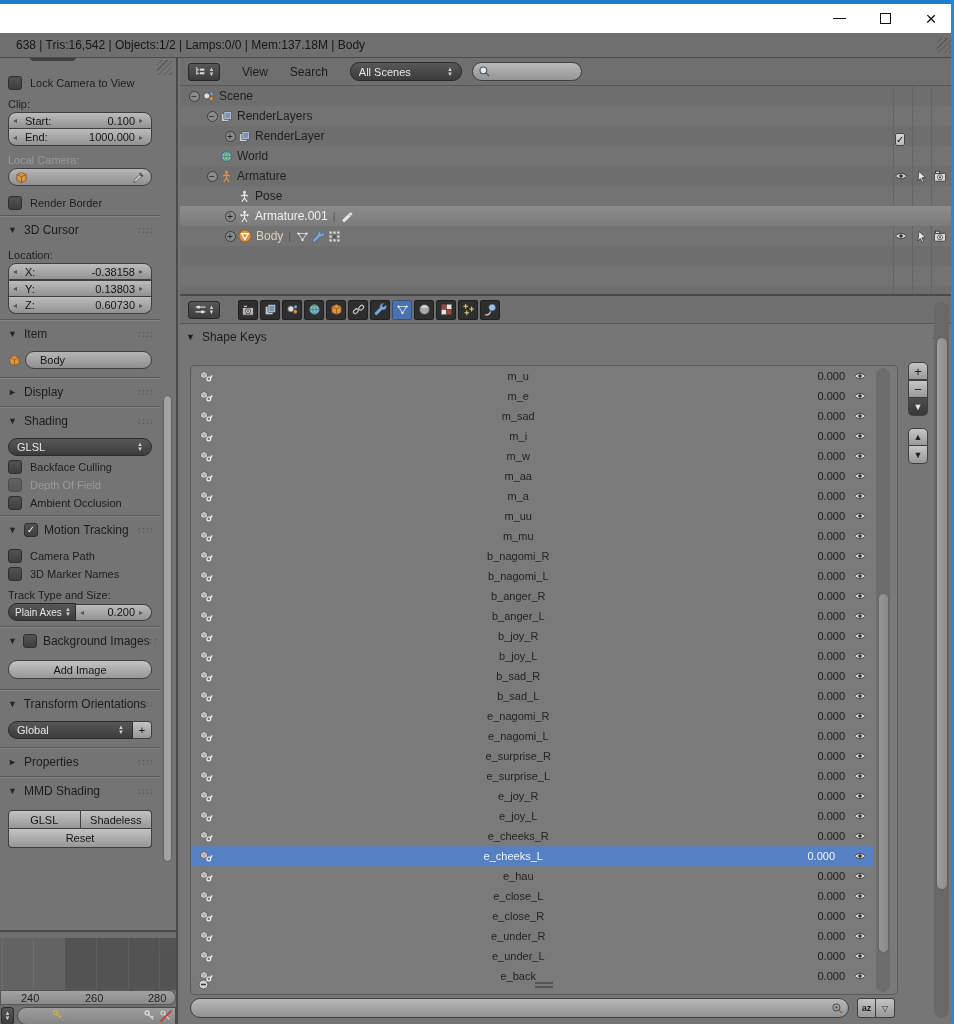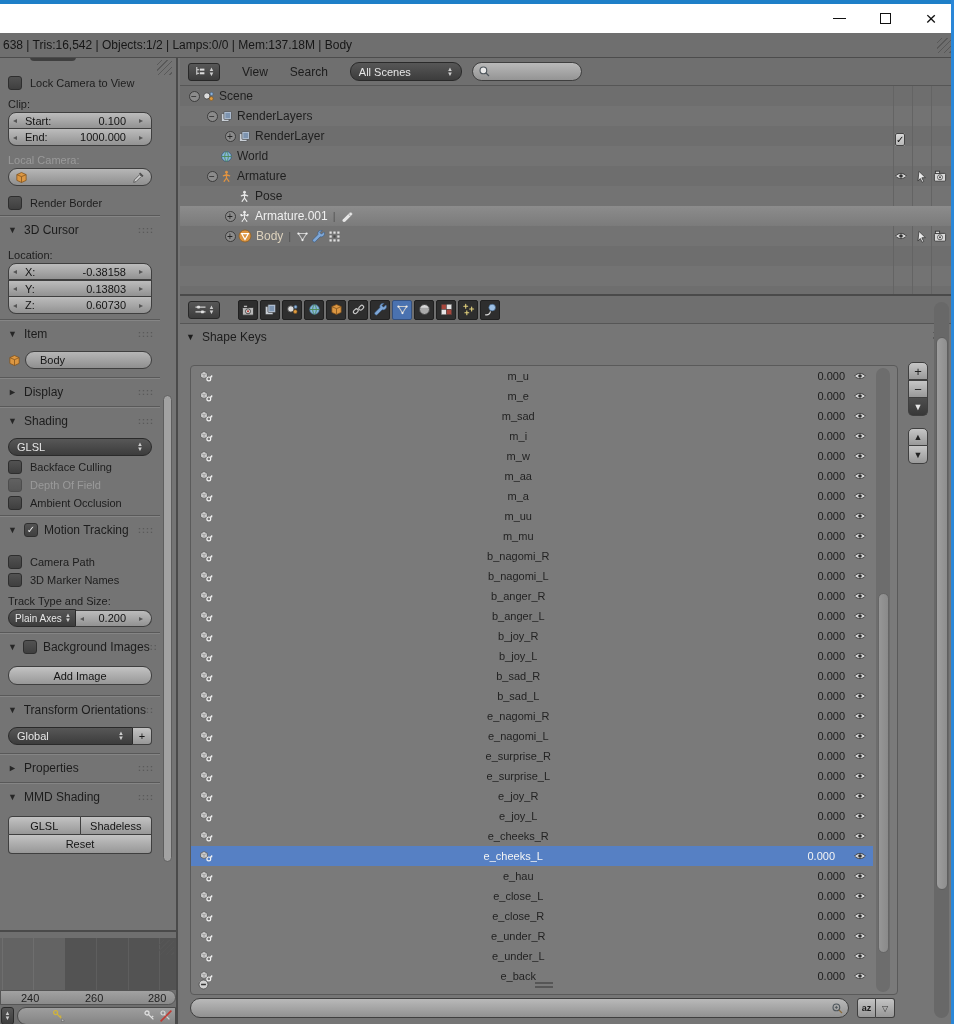--- a/index.html
+++ b/index.html
@@ -6,40 +6,40 @@
   *{box-sizing:border-box;font-family:"Liberation Sans","DejaVu Sans",sans-serif;}
   .win{position:relative;width:954px;height:1024px;background:#757575;overflow:hidden;}
   .accent-top{position:absolute;left:0;top:0;width:954px;height:4px;background:#1e7fc8;z-index:60;}
   .accent-right{position:absolute;right:0;top:0;width:3px;height:1024px;background:#2a87d8;z-index:60;}
   .titlebar{position:absolute;left:0;top:4px;width:954px;height:29px;background:#ffffff;display:flex;align-items:center;justify-content:flex-end;z-index:50;}
   .tbtn{width:46px;height:29px;display:flex;align-items:center;justify-content:center;color:#111;}
   .tbtn .minglyph{width:13px;height:0;border-top:1.6px solid #111;display:block;}
   .tbtn .maxglyph{width:11px;height:11px;border:1.4px solid #111;display:block;}
   .tbtn .xglyph{font-size:19px;line-height:19px;}
   .infobar{position:absolute;left:0;top:33px;width:954px;height:25px;background:#6f6f6f;border-bottom:1px solid #4c4c4c;display:flex;align-items:center;z-index:40;}
-  .infobar .itext{font-size:12px;color:#161616;padding-left:3px;white-space:nowrap;}
+  .infobar .itext{font-size:12px;color:#161616;padding-left:16px;white-space:nowrap;}
   .cornerdiag{position:absolute;width:15px;height:15px;background:repeating-linear-gradient(135deg,transparent 0 3px,#565656 3px 4px);opacity:.9;}
   
   .sidebar{position:absolute;left:0;top:58px;width:178px;height:872px;background:#747474;border-right:2px solid #4a4a4a;overflow:hidden;}
   .sb-in{position:absolute;left:0;top:0;width:160px;}
   .sliver{position:absolute;left:30px;top:-4px;width:46px;height:7px;background:#3f3f3f;border-radius:0 0 4px 4px;}
   .phead{display:flex;align-items:center;height:18px;font-size:12px;color:#1c1c1c;margin:3px 6px 2px 8px;}
   .phead .tri{font-size:9px;margin-right:6px;color:#262626;width:10px;}
   .phead .grip{margin-left:auto;color:#5a5a5a;font-size:9px;letter-spacing:1px;font-weight:bold;}
   .sep{border-top:1px solid #595959;border-bottom:1px solid #858585;margin:5px 0 4px 0;}
   .lbl{font-size:11px;color:#1d1d1d;}
   .lbl.dim{color:#9a9a9a;}
   .srow{display:flex;align-items:center;margin:4px 8px;}
   .checkbox{width:14px;height:14px;background:linear-gradient(#525252,#3f3f3f);border:1px solid #2e2e2e;border-radius:3px;margin-right:8px;flex:none;display:flex;align-items:center;justify-content:center;color:#e8e8e8;font-size:10px;line-height:10px;}
   .checkbox.dis{opacity:.55;}
   .slidergrp{margin:0 8px;}
   .slider{height:17px;background:linear-gradient(#bcbcbc,#929292);border:1px solid #3f3f3f;display:flex;align-items:center;padding:0 4px;font-size:11px;color:#141414;}
   .slider .sarr{color:#555;font-size:8px;width:8px;flex:none;}
   .slider .sl{margin-left:4px;}
-  .slider .sv{margin-left:auto;margin-right:13px;}
+  .slider .sv{margin-left:auto;margin-right:4px;}
   .slidergrp .slider:first-child{border-radius:8px 8px 0 0;}
   .slidergrp .slider:last-child{border-radius:0 0 8px 8px;border-top:none;}
   .slidergrp .slider:only-child{border-radius:8px;}
   .field{height:18px;background:linear-gradient(#b6b6b6,#8f8f8f);border:1px solid #3f3f3f;border-radius:9px;display:flex;align-items:center;padding:0 6px;margin:2px 8px;font-size:11px;color:#141414;}
   .ddl{height:18px;background:linear-gradient(#575757,#3c3c3c);border:1px solid #2a2a2a;border-radius:9px;display:flex;align-items:center;padding:0 8px;font-size:11px;color:#e6e6e6;}
   .updn{margin-left:auto;display:flex;flex-direction:column;font-size:6px;line-height:5px;color:#cfcfcf;}
   .btn{height:19px;background:linear-gradient(#c3c3c3,#979797);border:1px solid #3f3f3f;border-radius:4px;display:flex;align-items:center;justify-content:center;font-size:11px;color:#141414;}
   .icn{display:inline-flex;align-items:center;justify-content:center;flex:none;}
   .icn svg{display:block;}
   .sb-scroll{position:absolute;left:163px;top:337px;width:9px;height:467px;background:#a2a2a2;border:1px solid #5e5e5e;border-radius:5px;}
@@ -245,21 +245,21 @@
         <span class="checkbox"></span>
         <span class="lbl">Ambient Occlusion</span>
       </div>
       <div class="sep"></div>
       <div class="phead">
         <span class="tri">▼</span>
         <span class="checkbox" style="margin-right:6px;">✓</span>
         <span>Motion Tracking</span>
         <span class="grip">::::</span>
       </div>
-      <div class="srow" style="margin-top:16px;text-align:right;">
+      <div class="srow" style="margin-top:10px;text-align:right;">
         <span class="checkbox"></span>
         <span class="lbl">Camera Path</span>
       </div>
       <div class="srow">
         <span class="checkbox"></span>
         <span class="lbl">3D Marker Names</span>
       </div>
       <div class="srow" style="margin:8px 8px 2px 8px;">
           <span class="lbl">Track Type and Size:</span>
         </div>

